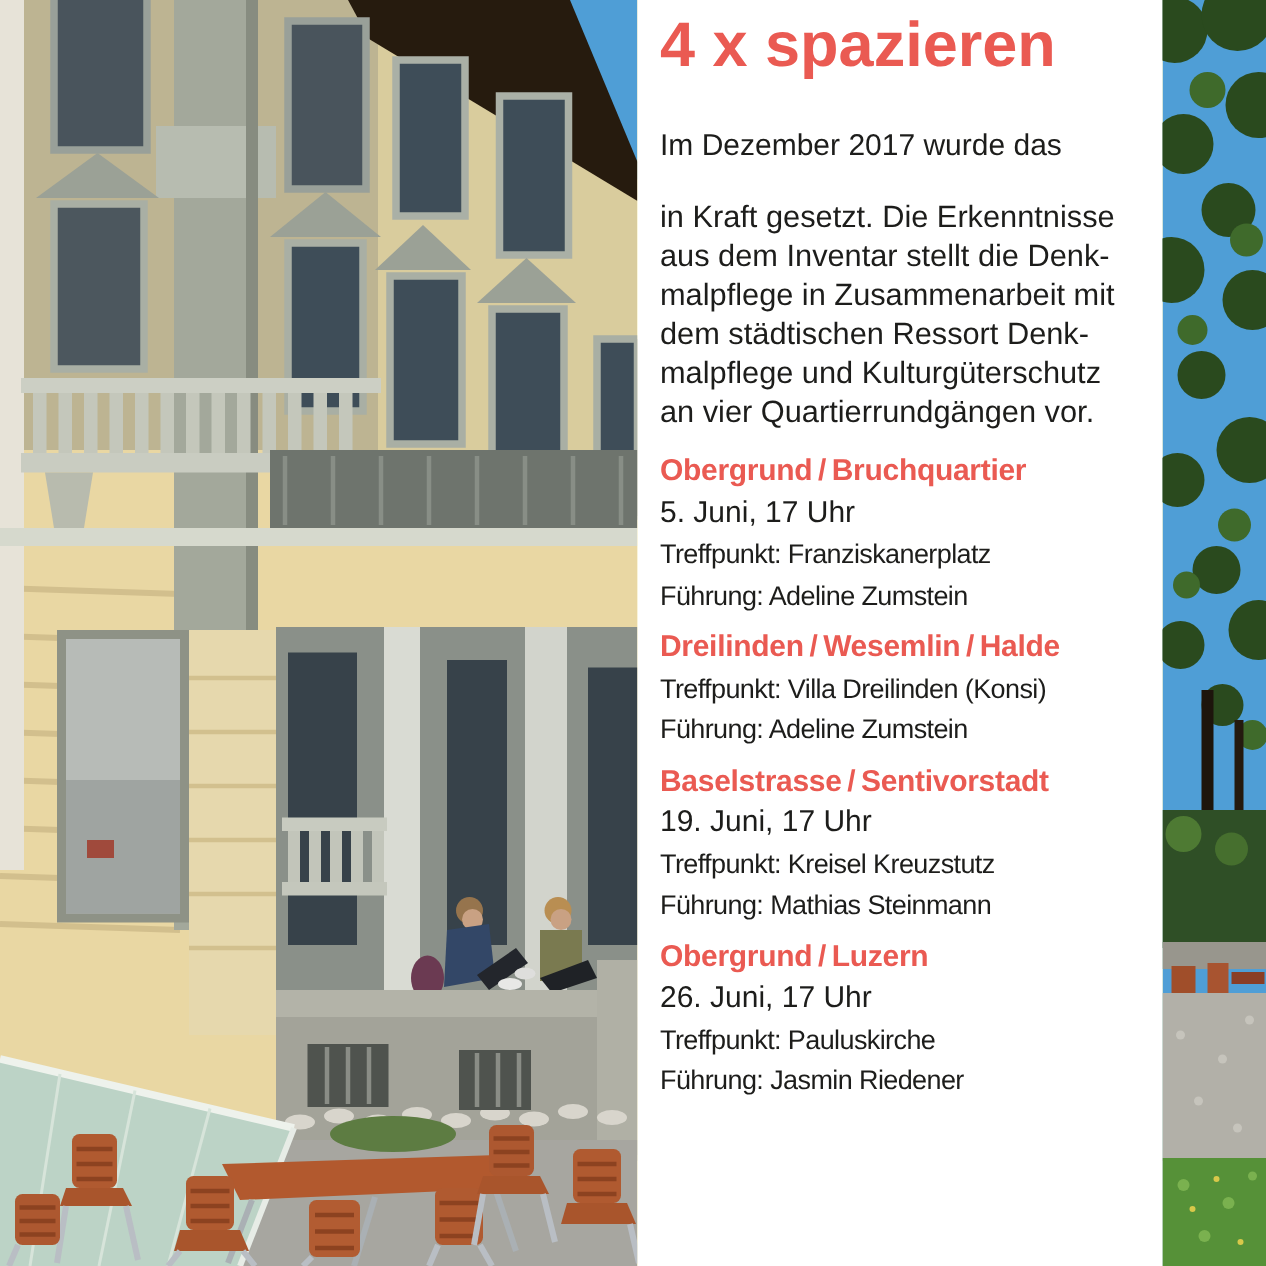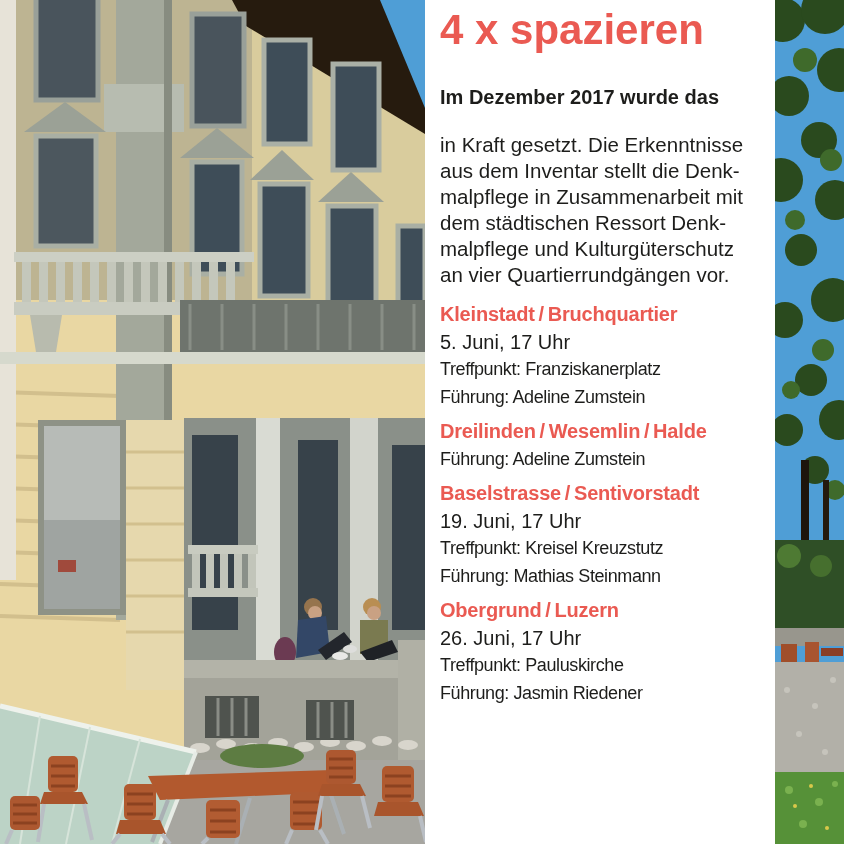--- a/index.html
+++ b/index.html
@@ -12,21 +12,21 @@
   .photo-left{left:0;width:425px;}
   .photo-right{left:775px;width:69px;}
   .text-col{
     position:absolute;left:425px;top:0;width:350px;height:844px;
     background:#ffffff;box-sizing:border-box;padding-left:15px;overflow:hidden;
   }
   h1.title{
     margin:6px 0 0;font-size:42px;line-height:48px;font-weight:bold;
     color:var(--color-accent,#ea5a52);letter-spacing:0px;white-space:nowrap;
   }
-  .lead{margin:30px 0 0;font-size:20px;line-height:26px;white-space:nowrap;font-weight:bold;}
+  .lead{margin:30px 0 0;font-size:20px;line-height:26px;white-space:nowrap;}
   h2.subject{margin:0;font-size:28px;line-height:31px;font-weight:bold;white-space:nowrap;}
   .body-par{margin-top:22px;font-size:20.5px;line-height:26px;}
   .body-par .bline{white-space:nowrap;}
   .events{margin-top:13px;}
   .event{margin:0 0 7px 0;}
   .event h3{
     margin:0;font-size:20px;line-height:27.5px;font-weight:bold;
     color:var(--color-accent,#ea5a52);white-space:nowrap;letter-spacing:-0.2px;
   }
   .event .line{font-size:18px;line-height:27.5px;white-space:nowrap;letter-spacing:-0.4px;}
@@ -284,28 +284,29 @@
       <div class="bline">in Kraft gesetzt. Die Erkenntnisse</div>
       <div class="bline">aus dem Inventar stellt die Denk-</div>
       <div class="bline">malpflege in Zusammenarbeit mit</div>
       <div class="bline">dem städtischen Ressort Denk-</div>
       <div class="bline">malpflege und Kulturgüterschutz</div>
       <div class="bline">an vier Quartierrundgängen vor.</div>
     </div>
 
     <div class="events">
       <section class="event">
-        <h3>Kleinstadt / Bruchquartier</h3>
+        <h3>Obergrund / Bruchquartier</h3>
         <div class="line date">5. Juni, 17 Uhr</div>
         <div class="line">Treffpunkt: Franziskanerplatz</div>
         <div class="line">Führung: Adeline Zumstein</div>
       </section>
 
       <section class="event">
         <h3>Dreilinden / Wesemlin / Halde</h3>
+        <div class="line">Treffpunkt: Villa Dreilinden (Konsi)</div>
         <div class="line">Führung: Adeline Zumstein</div>
       </section>
 
       <section class="event">
         <h3>Baselstrasse / Sentivorstadt</h3>
         <div class="line date">19. Juni, 17 Uhr</div>
         <div class="line">Treffpunkt: Kreisel Kreuzstutz</div>
         <div class="line">Führung: Mathias Steinmann</div>
       </section>
 

